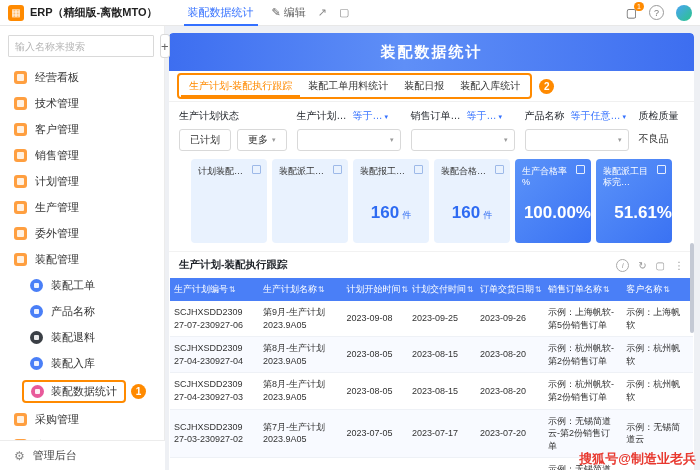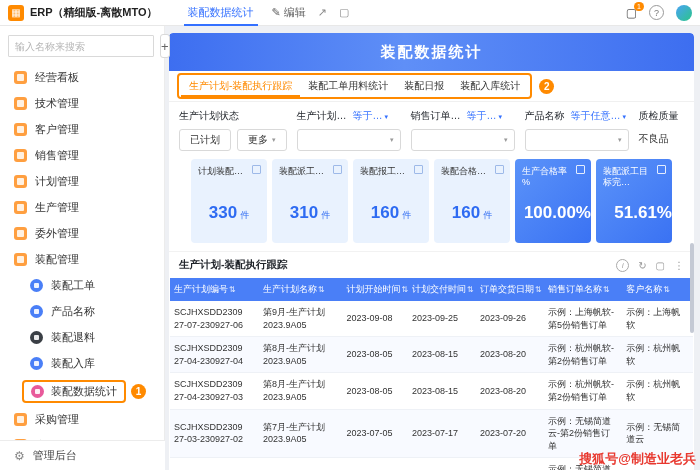--- a/index.html
+++ b/index.html
@@ -269,26 +269,24 @@
               <span>质检质量</span>
             </div>
           <div class="fvalue">不良品</div>
         </div>
       </div>
 
       <div class="stats">
         <div class="stat light">
           <div class="stat-title">计划装配…</div>
           <div class="stat-corner"></div>
-          <div class="stat-value"><span class="num">330</span><span class="unit">件</span></div>
         </div>
         <div class="stat light">
           <div class="stat-title">装配派工…</div>
           <div class="stat-corner"></div>
-          <div class="stat-value"><span class="num">310</span><span class="unit">件</span></div>
         </div>
         <div class="stat light">
           <div class="stat-title">装配报工…</div>
           <div class="stat-corner"></div>
           <div class="stat-value"><span class="num">160</span><span class="unit">件</span></div>
         </div>
         <div class="stat light">
           <div class="stat-title">装配合格…</div>
           <div class="stat-corner"></div>
           <div class="stat-value"><span class="num">160</span><span class="unit">件</span></div>

